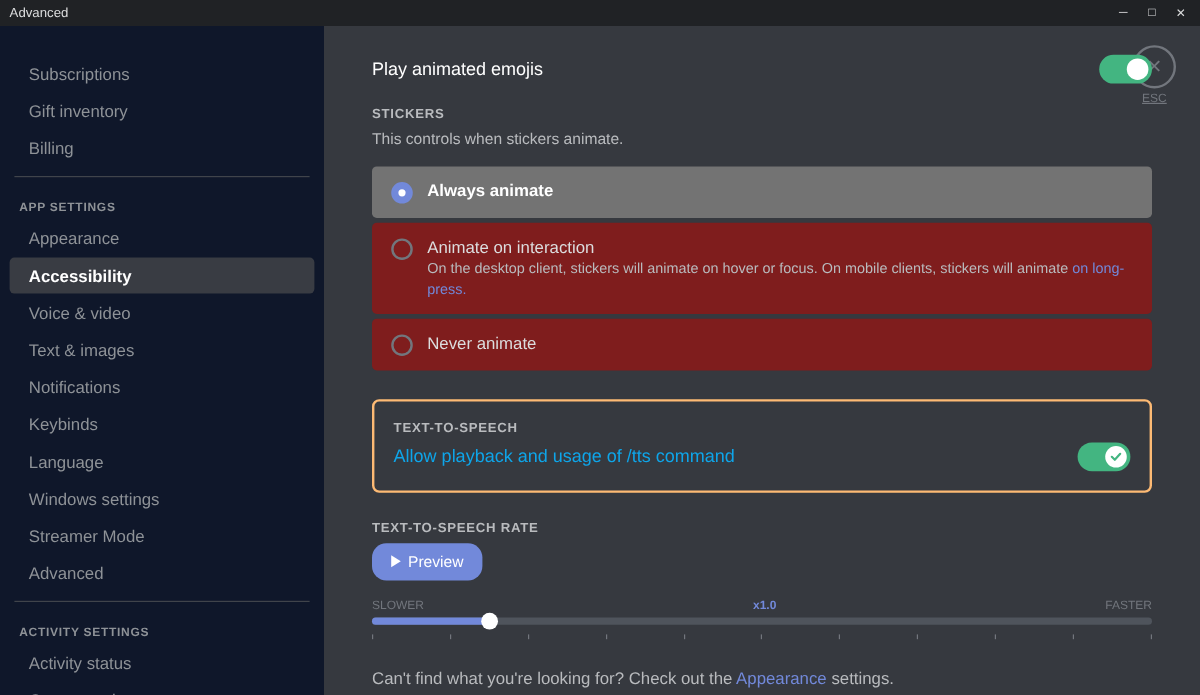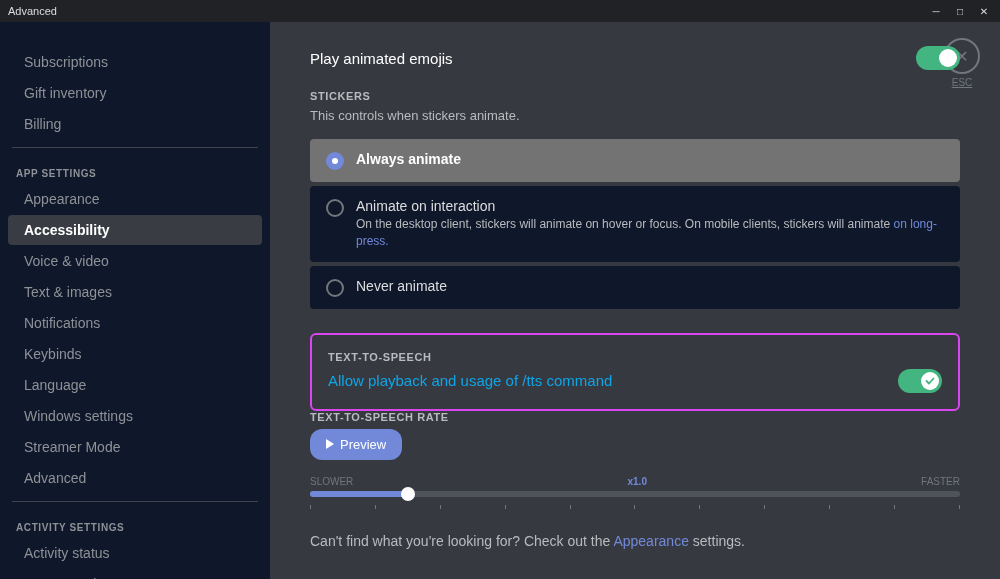--- a/index.html
+++ b/index.html
@@ -163,21 +163,21 @@
     .radio-group {
       display: flex;
       flex-direction: column;
       gap: 4px;
       margin-bottom: 24px;
     }
     .radio-option {
       display: flex;
       align-items: flex-start;
       gap: 12px;
-      background: #0f172a;
+      background: #7f1d1d;
       border-radius: 4px;
       padding: 12px 16px;
       cursor: pointer;
     }
     .radio-option.selected {
       background: #737373;
     }
     .radio-circle {
       width: 18px;
       height: 18px;
@@ -214,23 +214,24 @@
       font-size: 12px;
       color: #b9bbbe;
       margin-top: 2px;
       line-height: 1.4;
     }
     .link-text {
       color: #7289da;
     }
     
     .tts-box {
-      border: 2px solid #d946ef;
+      border: 2px solid #fdba74;
       border-radius: 6px;
       padding: 16px;
+      margin-bottom: 24px;
     }
     .tts-row {
       display: flex;
       align-items: center;
       justify-content: space-between;
     }
     .tts-label {
       font-size: 15px;
       color: #0ea5e9;
     }

